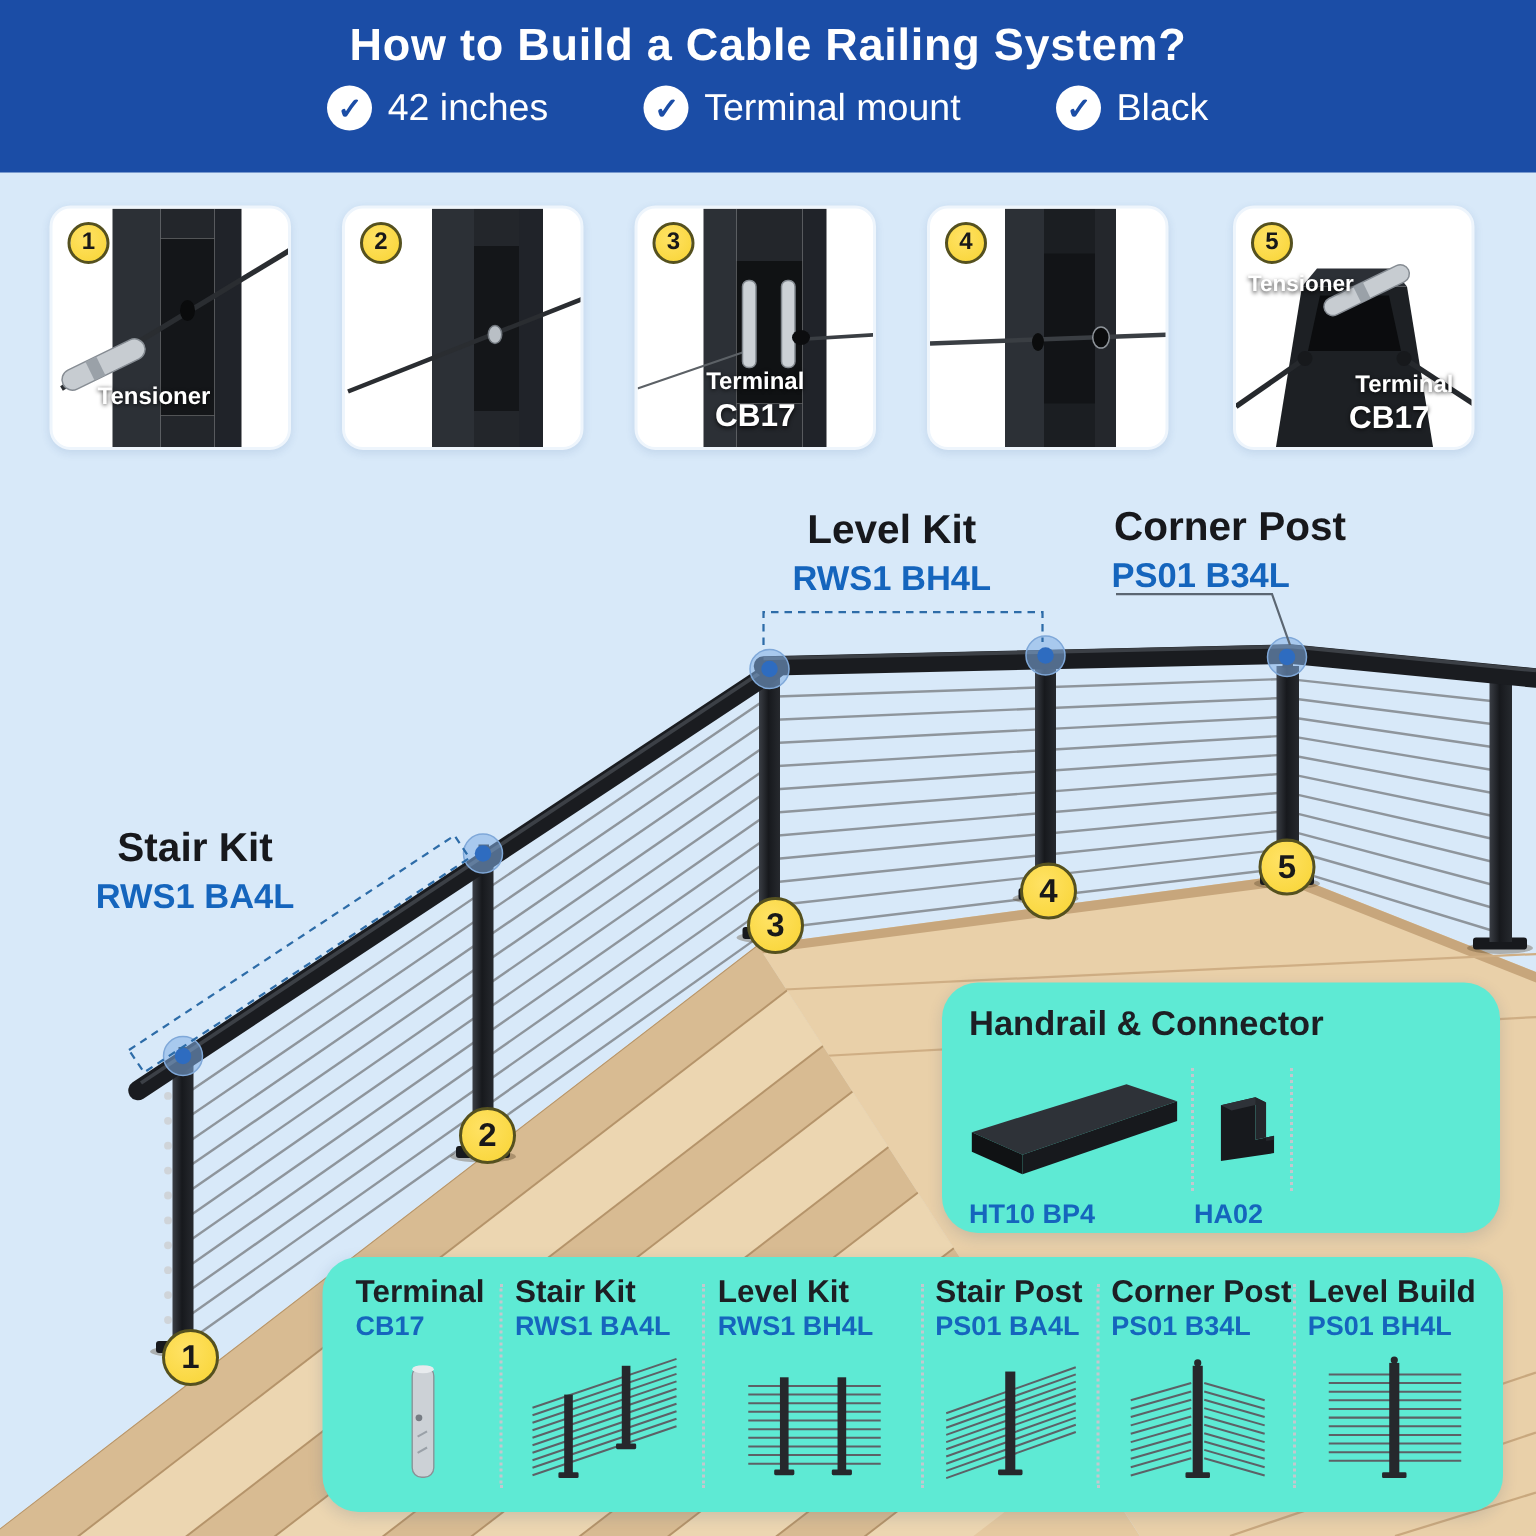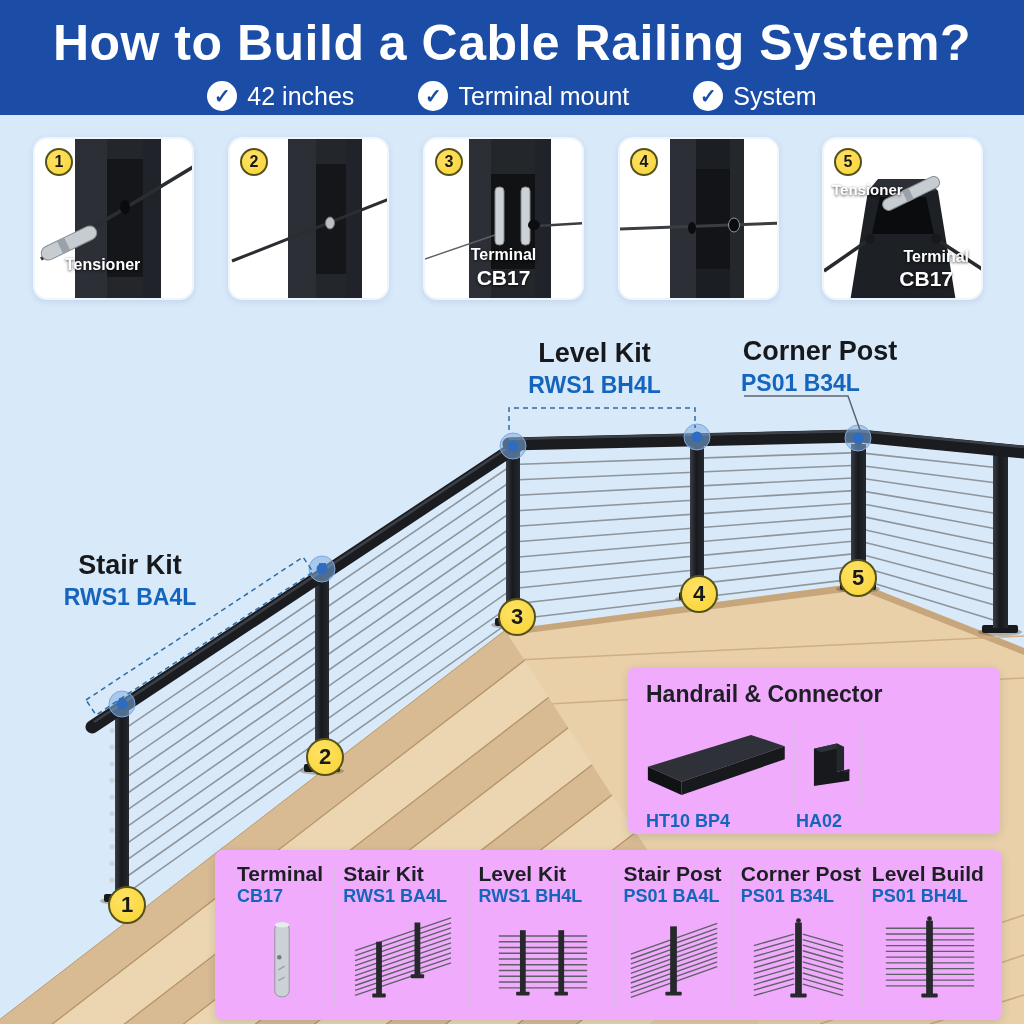--- a/index.html
+++ b/index.html
@@ -2,21 +2,21 @@
 <html><head>
 <meta charset="utf-8">
 <style>
   * { margin:0; padding:0; box-sizing:border-box; }
   html,body { width:1024px; height:1024px; }
   body { font-family:"Liberation Sans", sans-serif; }
   #stage { position:relative; width:1024px; height:1024px; background:#d8e9f9; overflow:hidden; }
 
   
   .header { position:absolute; left:0; top:0; width:1024px; height:115px; background:#1b4da6; color:#fff; }
-  .header-title { text-align:center; font-size:50px; font-weight:bold; letter-spacing:.5px; padding-top:14px; }
+  .header-title { text-align:center; font-size:30px; font-weight:bold; letter-spacing:.5px; padding-top:14px; }
   .features { display:flex; justify-content:center; gap:64px; margin-top:9px; }
   .feature { display:flex; align-items:center; gap:10px; font-size:25px; font-weight:500; }
   .check { width:30px; height:30px; background:#fff; border-radius:50%; display:flex; align-items:center; justify-content:center;
            color:#1b4da6; font-size:20px; font-weight:bold; }
 
   
   .card { position:absolute; top:137px; width:161px; height:163px; background:#fff; border:2px solid #eef5fc;
           border-radius:14px; overflow:hidden; box-shadow:0 2px 6px rgba(40,80,140,.12); }
   .card svg { position:absolute; left:0; top:0; }
   .badge { position:absolute; border-radius:50%; background:radial-gradient(circle at 40% 35%, #ffe265, #f8d433);
@@ -25,21 +25,21 @@
   .card-label { position:absolute; color:#fff; font-weight:bold; text-shadow:0 1px 3px rgba(0,0,0,.75); z-index:4; }
 
   
   #scene { position:absolute; left:0; top:115px; }
   .anno-title { font-size:27px; font-weight:bold; color:#17181c; text-align:center; }
   .anno-code  { font-size:23px; font-weight:bold; color:#1565bd; text-align:center; margin-top:3px; }
   .anno-block { position:absolute; z-index:3; }
   .badge.diagram-badge { width:38px; height:38px; font-size:22px; transform:translate(-50%,-50%); position:absolute; z-index:4; }
 
   
-  .panel { position:absolute; background:#f0abfc; border-radius:8px; box-shadow:0 3px 10px rgba(30,60,110,.15); z-index:6;margin-top:12px; }
+  .panel { position:absolute; background:#5eead4; border-radius:24px; box-shadow:0 3px 10px rgba(30,60,110,.15); z-index:6; }
   #handrail-box { left:628px; top:655px; width:372px; height:167px; padding:14px 18px 10px 18px; }
   .panel-title { font-size:23px; font-weight:bold; color:#1d1f24; }
   .hr-items { display:flex; margin-top:6px; height:118px; }
   .hr-item { position:relative; display:flex; flex-direction:column; justify-content:flex-end; align-items:flex-start; }
   .hr-item .code, .prod-col .code { font-size:18px; font-weight:bold; color:#1565bd; }
   .hr-item .gfx { flex:1; display:flex; align-items:center; justify-content:center; width:100%; }
   .dot-sep { position:absolute; right:0; top:10px; bottom:26px; border-left:2px dotted #c3c8ce; }
 
   #products-box { left:215px; top:838px; width:787px; height:170px; padding:12px 6px 10px 14px; display:flex; }
   .prod-col { position:relative; display:flex; flex-direction:column; padding:0 8px; }
@@ -61,21 +61,21 @@
       <div class="feature">
         <span class="check">✓</span>
         <span>42 inches</span>
       </div>
       <div class="feature">
         <span class="check">✓</span>
         <span>Terminal mount</span>
       </div>
       <div class="feature">
         <span class="check">✓</span>
-        <span>System</span>
+        <span>Black</span>
       </div>
     </div>
   </div>
 
   <div class="card" style="left:33px">
     <svg width="161" height="163" viewBox="0 0 161 163">
       <rect x="40" y="0" width="32" height="163" fill="#2c3036"></rect>
       <rect x="72" y="0" width="36" height="20" fill="#23262b"></rect>
       <rect x="72" y="138" width="36" height="25" fill="#23262b"></rect>
       <rect x="72" y="20" width="36" height="118" fill="#141619"></rect>

